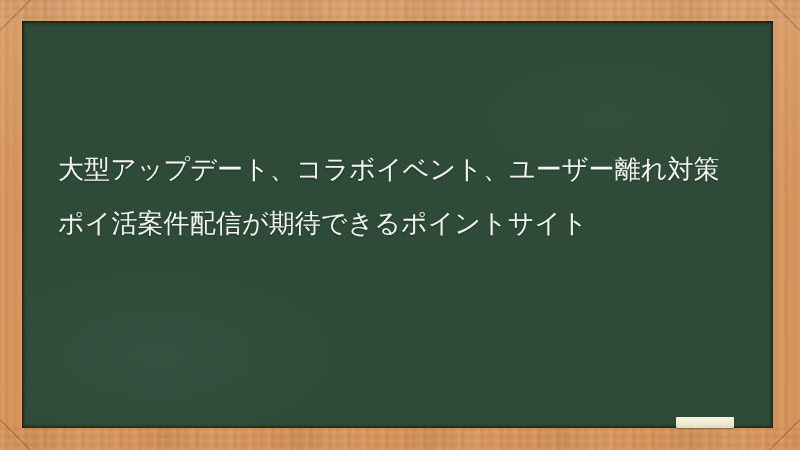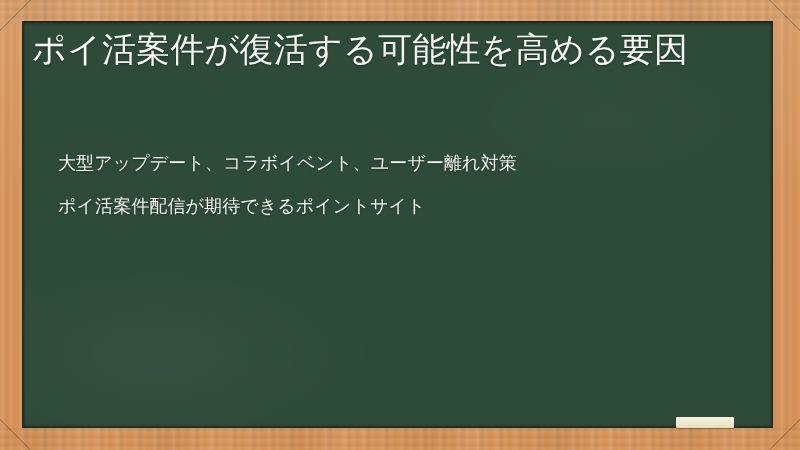--- a/index.html
+++ b/index.html
@@ -117,21 +117,21 @@
     position: absolute;
     left: 36px;
     top: 130px;
     width: 700px;
     margin: 0;
     padding: 0;
     list-style: none;
   }
   .bullet-item {
     color: #f1f4ef;
-    font-size: 18px;
+    font-size: 26px;
     font-weight: 400;
     line-height: 1.40;
     letter-spacing: 0.1px;
     margin: 0 0 18px 0;
     text-shadow: 0 1px 2px rgba(0,0,0,0.30);
   }
   .bullet-item:last-child { margin-bottom: 4px; }
 
   
   .chalk-stick {
@@ -154,21 +154,20 @@
   <div class="rail-bottom"></div>
 
   <div class="miter miter-tl"></div>
   <div class="miter miter-tr"></div>
   <div class="miter miter-bl"></div>
   <div class="miter miter-br"></div>
 
   <div class="chalkboard">
     <div class="chalk-dust"></div>
 
-    <h1 class="slide-title">ポイ活案件が復活する可能性を高める要因</h1>
 
     <ul class="bullet-list">
       <li class="bullet-item">大型アップデート、コラボイベント、ユーザー離れ対策</li>
       <li class="bullet-item">ポイ活案件配信が期待できるポイントサイト</li>
     </ul>
   </div>
 
   <div class="chalk-stick"></div>
 
 </div>

